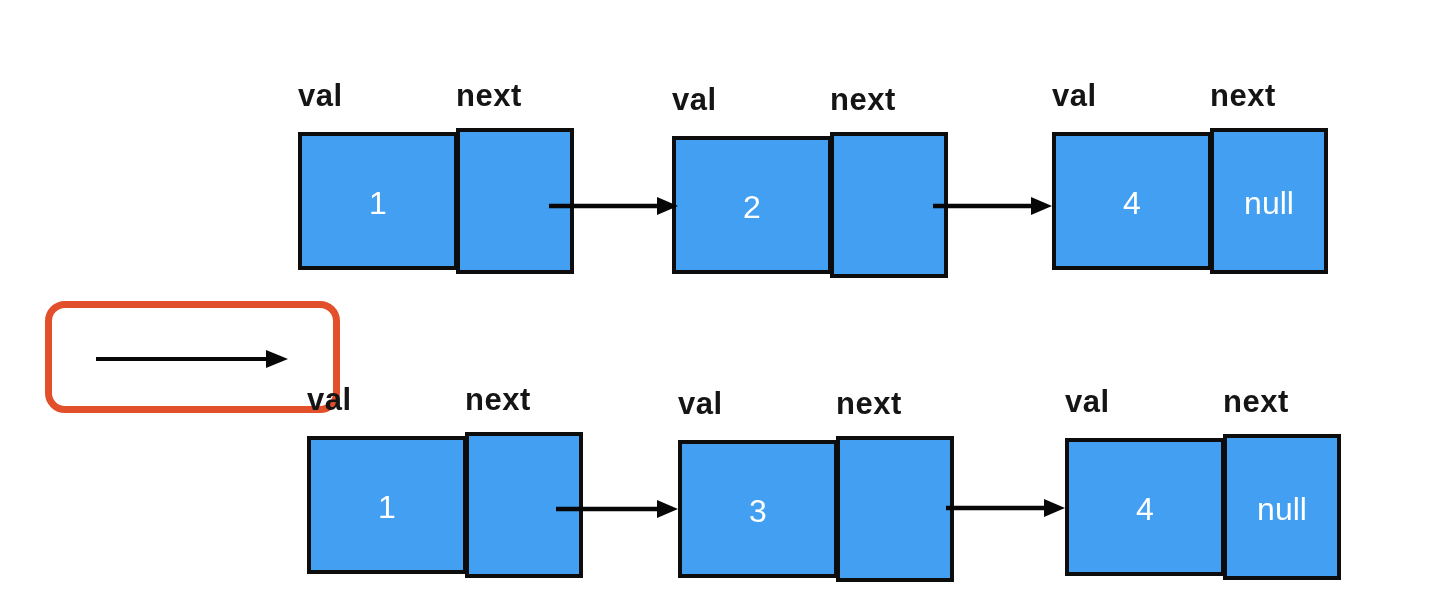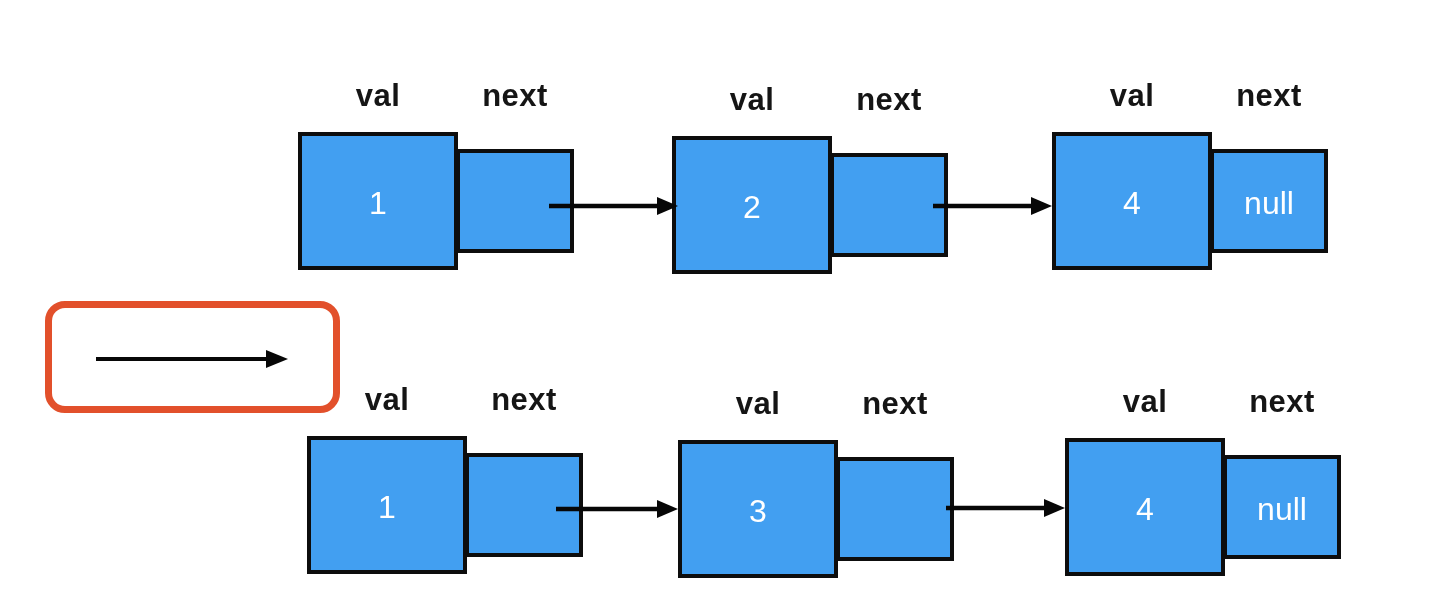--- a/index.html
+++ b/index.html
@@ -26,21 +26,21 @@
   .node { position: absolute; }
 
   .node-labels {
     display: flex;
     height: 36px;
     margin-bottom: 14px;
     align-items: flex-end;
   }
   .node-labels .lbl {
     display: block;
-    text-align: center;
+    text-align: left;
     font-weight: bold;
     font-size: 31px;
     line-height: 36px;
     color: var(--label-text);
     letter-spacing: 0.5px;
   }
   .lbl.lbl-val  { width: 160px; }
   .lbl.lbl-next { width: 118px; margin-left: -2px; margin-top: 44px; }
 
   .node-boxes {
@@ -49,21 +49,21 @@
     height: 146px;
   }
   .cell {
     background: var(--node-fill);
     border: 4px solid var(--node-border);
     display: flex;
     align-items: center;
     justify-content: center;
   }
   .cell-val  { width: 160px; height: 138px; }
-  .cell-next { width: 118px; height: 104px; margin-left: -2px; }
+  .cell-next { width: 118px; height: 146px; margin-left: -2px; }
 
   .cell .value {
     color: var(--value-text);
     font-size: 32px;
     font-weight: 400;
     line-height: 1;
     padding-top: 4px;
   }
 
   svg.arrow { position: absolute; overflow: visible; }

